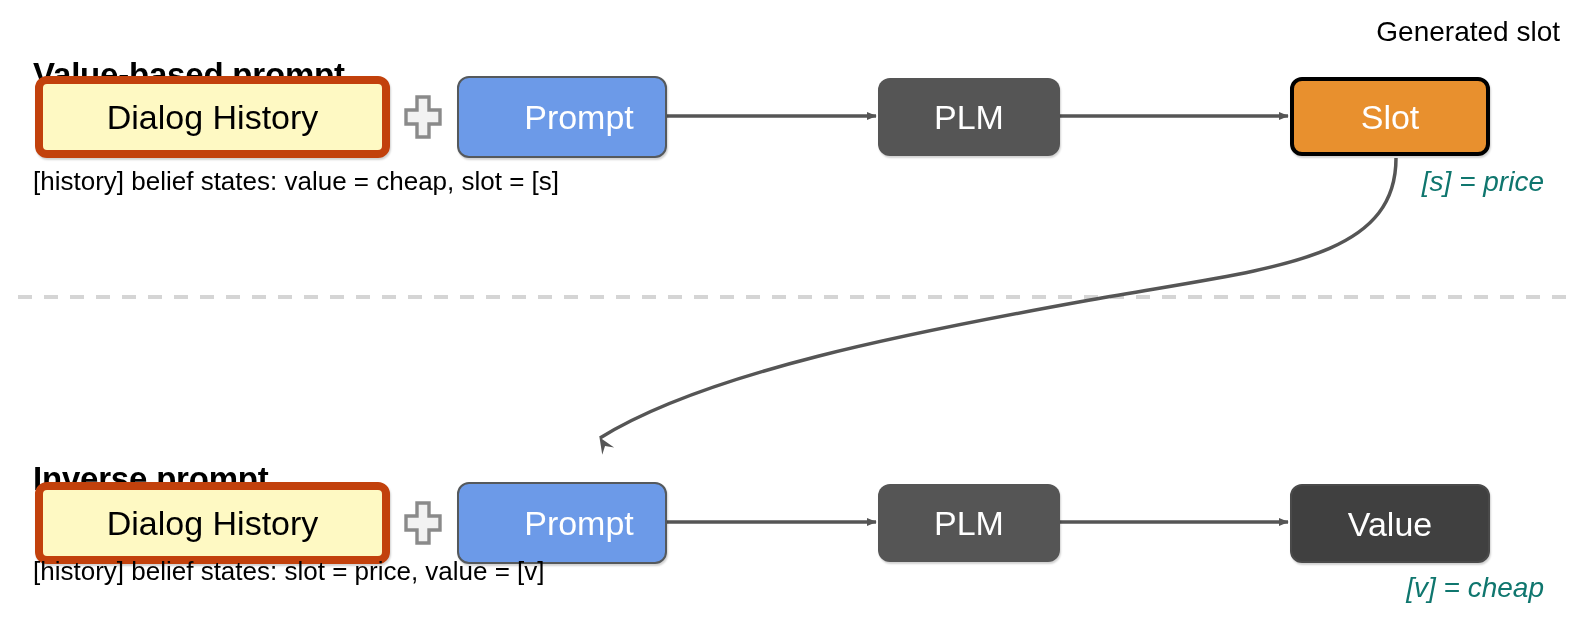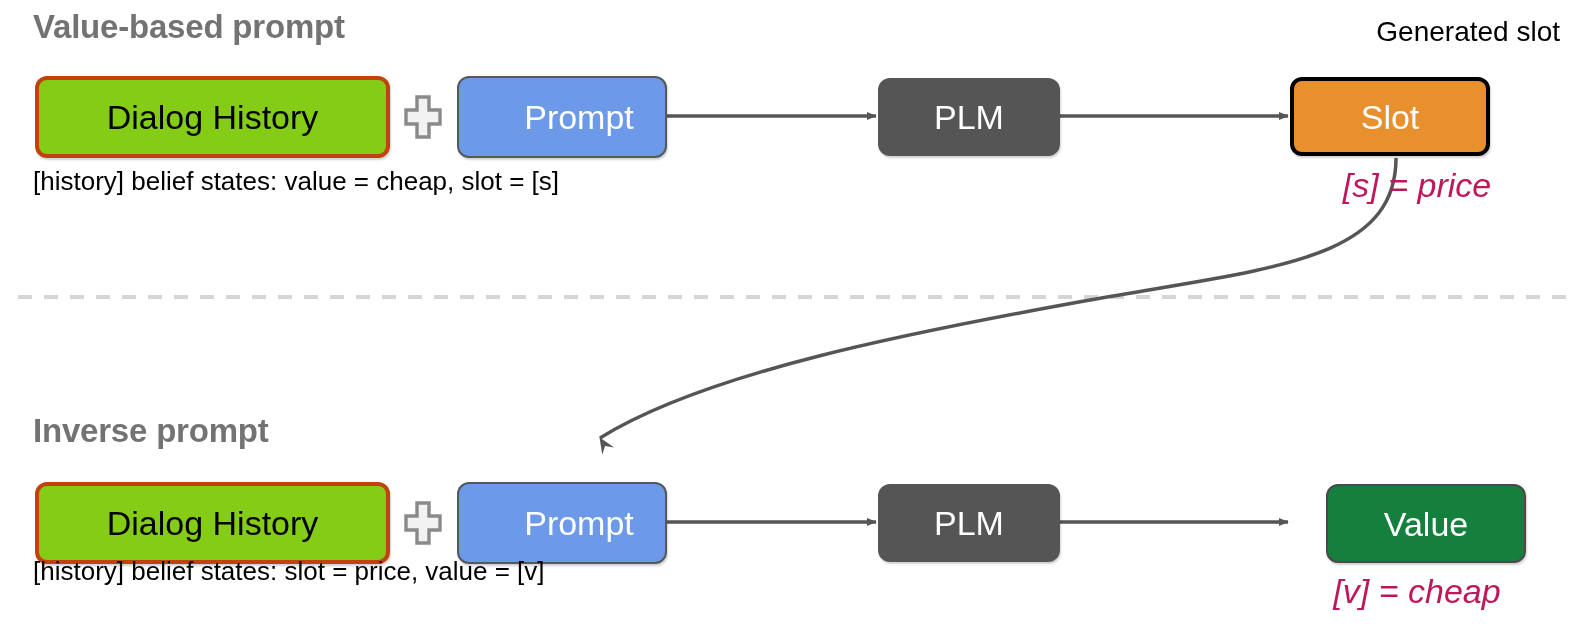--- a/index.html
+++ b/index.html
@@ -19,23 +19,24 @@
     height: 626px;
     background: #ffffff;
   }
 
   
   .section-title {
     position: absolute;
     font-family: "Liberation Sans", sans-serif;
     font-weight: bold;
     font-size: 33px;
-    color: #737373;
+    color: #000000;
     white-space: nowrap;
     letter-spacing: -0.2px;
+    margin-top: 48px;
   }
   #title-top    { left: 33px; top: 8px; }
   #title-bottom { left: 33px; top: 412px; }
 
   
   .gen-label {
     position: absolute;
     font-family: "Liberation Sans", sans-serif;
     font-size: 28px;
     color: #000000;
@@ -52,22 +53,22 @@
     display: flex;
     align-items: center;
     justify-content: center;
     border-radius: 12px;
     font-family: "Liberation Sans", sans-serif;
     font-size: 34px;
     line-height: 1;
     white-space: nowrap;
   }
   .node-history {
-    background: #84cc16;
-    border: 4px solid #c2410c;
+    background: #fef9c3;
+    border: 8px solid #c2410c;
     color: #000000;
     box-shadow: 1px 2px 2px rgba(0,0,0,0.18);
   }
   .node-prompt {
     background: #6c9ae8;
     border: 2px solid #55595c;
     color: #ffffff;
     box-shadow: 1px 2px 2px rgba(0,0,0,0.18);
     padding-left: 34px;
   }
@@ -77,25 +78,24 @@
     color: #ffffff;
     box-shadow: 1px 2px 2px rgba(0,0,0,0.18);
   }
   .node-slot {
     background: #e8902e;
     border: 4px solid #000000;
     color: #ffffff;
     box-shadow: 1px 2px 2px rgba(0,0,0,0.18);
   }
   .node-value {
-    background: #15803d;
+    background: #404040;
     border: 2px solid #4a4a4a;
     color: #ffffff;
     box-shadow: 1px 2px 2px rgba(0,0,0,0.18);
-    margin-left: 36px;
   }
 
   
   #box-history-top { left: 35px;   top: 76px;  width: 355px; height: 82px; }
   #box-prompt-top  { left: 457px;  top: 76px;  width: 210px; height: 82px; }
   #box-plm-top     { left: 878px;  top: 78px;  width: 182px; height: 78px; }
   #box-slot        { left: 1290px; top: 77px;  width: 200px; height: 79px; }
 
   
   #box-history-bottom { left: 35px;   top: 482px; width: 355px; height: 82px; }
@@ -120,24 +120,24 @@
     color: #000000;
     white-space: nowrap;
   }
   #caption-top    { left: 33px; top: 166px; }
   #caption-bottom { left: 33px; top: 556px; }
 
   .annotation {
     position: absolute;
     font-family: "Liberation Sans", sans-serif;
     font-style: italic;
-    font-size: 34px;
-    color: #be185d;
-    white-space: nowrap;
-    text-align: center;
+    font-size: 28px;
+    color: #0f766e;
+    white-space: nowrap;
+    text-align: right;
   }
   #anno-slot  { left: 1290px; top: 166px; width: 254px; }
   #anno-value { left: 1290px; top: 572px; width: 254px; }
 
   
   #overlay {
     position: absolute;
     left: 0;
     top: 0;
     width: 1584px;

